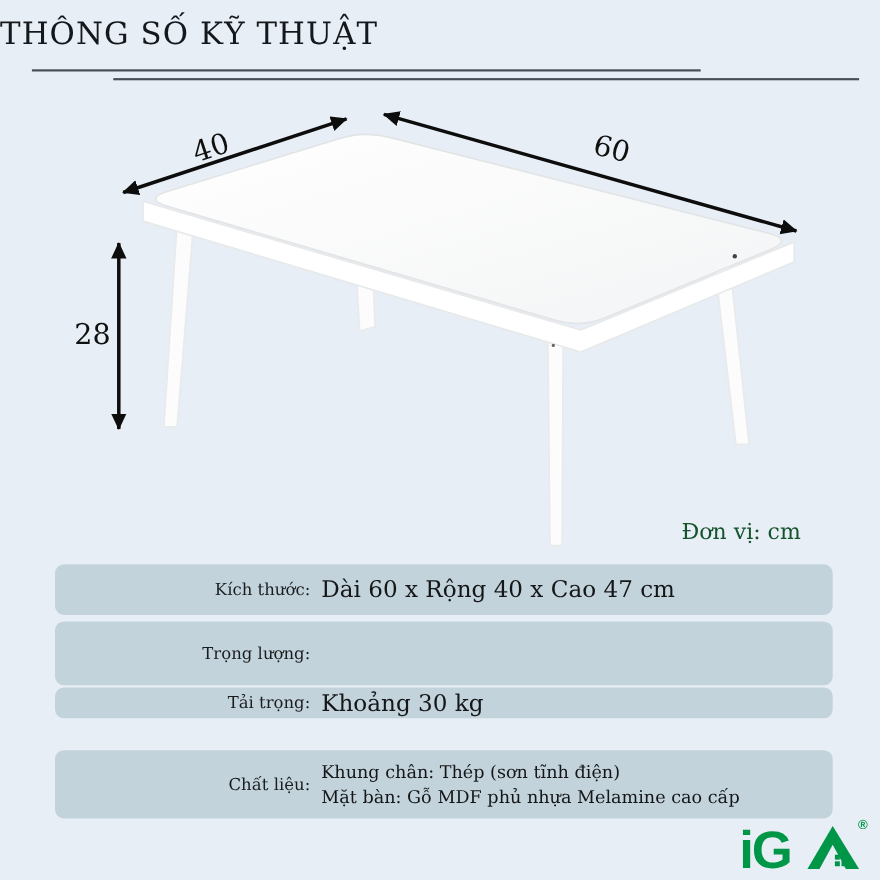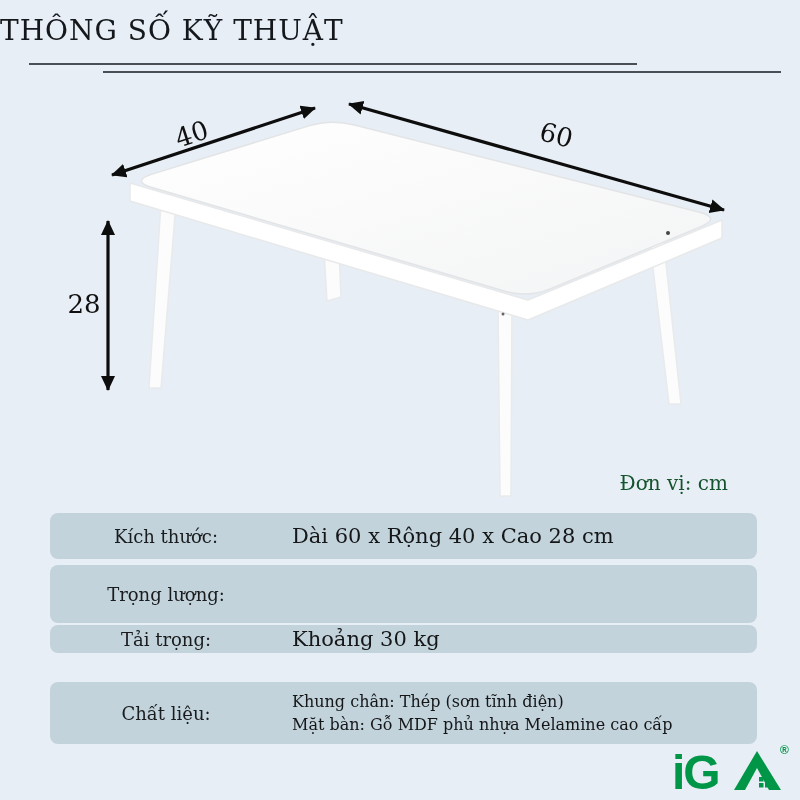--- a/index.html
+++ b/index.html
@@ -34,22 +34,22 @@
   .spec-row{
     position:absolute;left:50px;width:707px;
     background:#c3d3db;border-radius:8px;
     display:flex;align-items:center;
   }
   .row-1{top:513px;height:46px;}
   .row-2{top:565px;height:58px;}
   .row-3{top:625px;height:28px;}
   .row-4{top:682px;height:62px;}
   .row-label{
-    width:232px;flex:0 0 232px;text-align:center;
-    font-size:18px;color:#191c1e;
+    width:232px;flex:0 0 232px;text-align:right;
+    font-size:15px;color:#191c1e;
   }
   .row-value{flex:1;padding-left:10px;font-size:21px;color:#141618;}
   .row-value-small{flex:1;padding-left:10px;font-size:16px;line-height:23px;color:#141618;}
 
   .logo{position:absolute;right:8px;bottom:2px;width:122px;height:56px;}
   .logo-text{
     font-family:"Liberation Sans", sans-serif;
     font-weight:bold;
   }
 </style>
@@ -96,21 +96,21 @@
 
     <text class="dim-label" x="192" y="143" text-anchor="middle" transform="rotate(-18 192 135)">40</text>
     <text class="dim-label" x="556" y="144" text-anchor="middle" transform="rotate(15 556 136)">60</text>
     <text class="dim-label" x="84" y="313" text-anchor="middle">28</text>
   </svg>
 
   <div class="unit-note">Đơn vị: cm</div>
 
   <div class="spec-row row-1">
     <div class="row-label">Kích thước:</div>
-    <div class="row-value">Dài 60 x Rộng 40 x Cao 28 cm</div>
+    <div class="row-value">Dài 60 x Rộng 40 x Cao 47 cm</div>
   </div>
   <div class="spec-row row-2">
     <div class="row-label">Trọng lượng:</div>
   </div>
   <div class="spec-row row-3">
     <div class="row-label">Tải trọng:</div>
     <div class="row-value">Khoảng 30 kg</div>
   </div>
   <div class="spec-row row-4">
     <div class="row-label">Chất liệu:</div>

